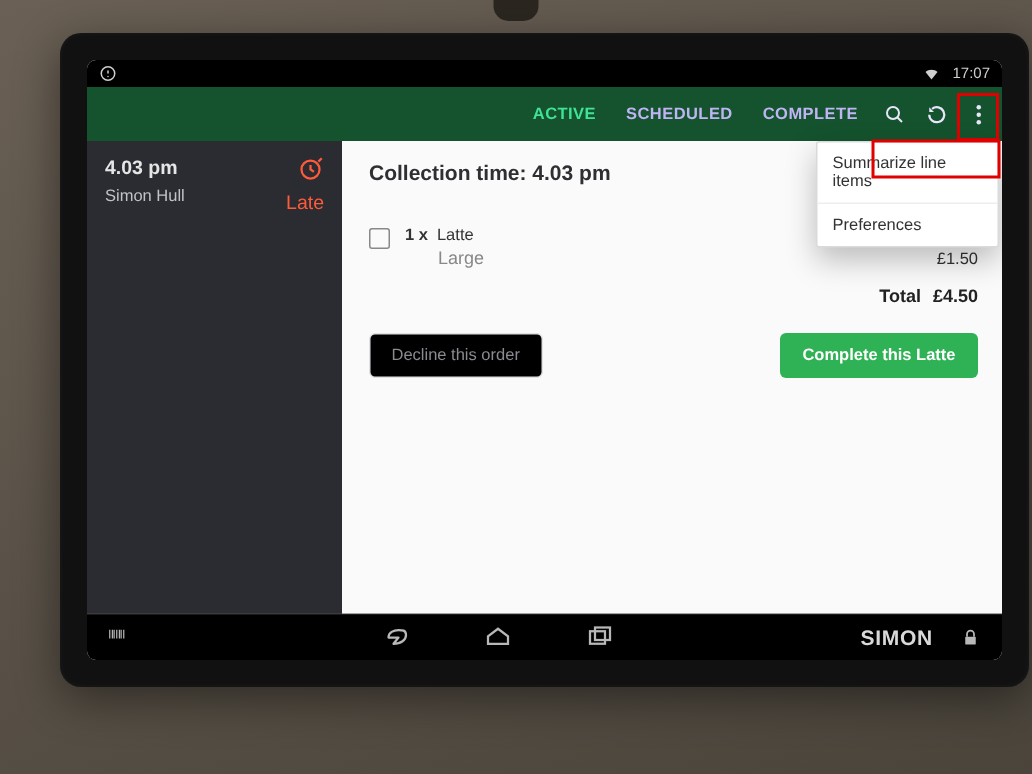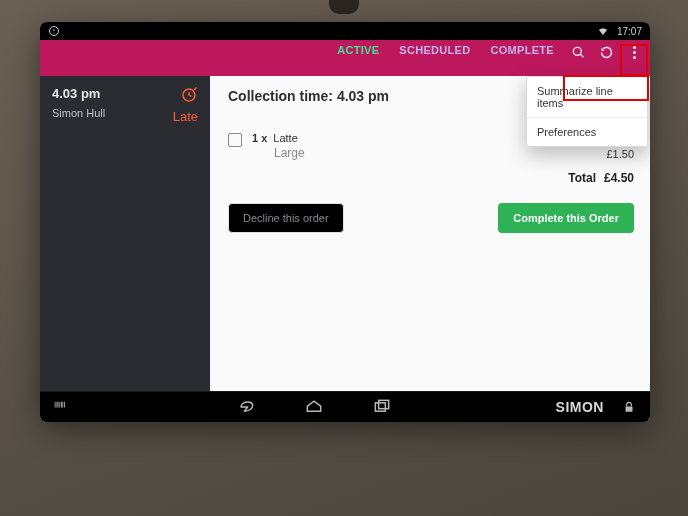--- a/index.html
+++ b/index.html
@@ -1,26 +1,26 @@
 <!DOCTYPE html>
 <html><head>
 <meta charset="utf-8">
 <style>
   html, body { margin:0; padding:0; background:#5a4f44; font-family:"Segoe UI",Arial,sans-serif; }
   .photo { width:688px; height:516px; position:relative; background:linear-gradient(160deg,#6a6055 0%,#4a443b 100%); overflow:hidden; }
   .camera { position:absolute; top:0; left:50%; transform:translateX(-50%); width:30px; height:14px; background:#2b2720; border-radius:0 0 10px 10px; }
 
-  .tablet { position:absolute; left:40px; top:22px; width:610px; height:400px; background:#111; border-radius:14px; padding:0; box-shadow:0 8px 30px rgba(0,0,0,.45), inset 0 0 4px rgba(255,255,255,.05); }
+  .tablet { position:absolute; left:40px; top:22px; width:610px; height:400px; background:#111; border-radius:14px; padding:18px; box-shadow:0 8px 30px rgba(0,0,0,.45), inset 0 0 4px rgba(255,255,255,.05); }
   .screen { position:relative; width:100%; height:100%; background:#fff; border-radius:6px; overflow:hidden; display:flex; flex-direction:column; }
 
   .statusbar { height:18px; background:#000; color:#cfcfcf; display:flex; align-items:center; font-size:10px; padding:0 8px; justify-content:space-between; }
   .sb-left, .sb-right { display:flex; align-items:center; gap:8px; }
   .sb-icon { width:12px; height:12px; display:flex; align-items:center; justify-content:center; }
 
-  .appbar { height:36px; background:#be185d; display:flex; align-items:flex-start; justify-content:flex-end; padding:0 4px 0 10px; gap:4px; position:relative; }
+  .appbar { height:36px; background:#14532d; display:flex; align-items:center; justify-content:flex-end; padding:0 4px 0 10px; gap:4px; position:relative; }
   .tab { font-size:11px; font-weight:700; letter-spacing:.3px; color:#bfb5f4; padding:4px 8px; }
   .tab.active { color:#3fe296; }
   .ab-icon { width:24px; height:24px; display:flex; align-items:center; justify-content:center; color:#e9e6fb; border-radius:4px; }
   .kebab { width:24px; height:24px; display:flex; flex-direction:column; justify-content:center; align-items:center; gap:2px; }
   .kebab span { width:3px; height:3px; background:#e9e6fb; border-radius:50%; }
   .red-annot { position:absolute; border:2px solid #e00000; pointer-events:none; }
 
   .body { flex:1; display:flex; min-height:0; position:relative; }
   .sidebar { width:170px; background:#2a2c32; color:#e6e6e6; padding:10px 12px; box-sizing:border-box; }
   .order-row { display:flex; justify-content:space-between; align-items:flex-start; }
@@ -166,21 +166,21 @@
               </div>
             </div>
             <div class="total-row">
               <span>Total</span>
               <span>£4.50</span>
             </div>
           </div>
 
           <div class="actions">
             <div class="btn decline">Decline this order</div>
-            <div class="btn complete">Complete this Order</div>
+            <div class="btn complete">Complete this Latte</div>
           </div>
         </div>
       </div>
 
       <div class="navbar">
         <div class="nav-ic">
           <svg viewBox="0 0 24 24" width="20" height="14">
               <g stroke="#d9d9d9" stroke-width="1.4">
                 <line x1="2" y1="3" x2="2" y2="13"></line>
                 <line x1="5" y1="3" x2="5" y2="13"></line>

